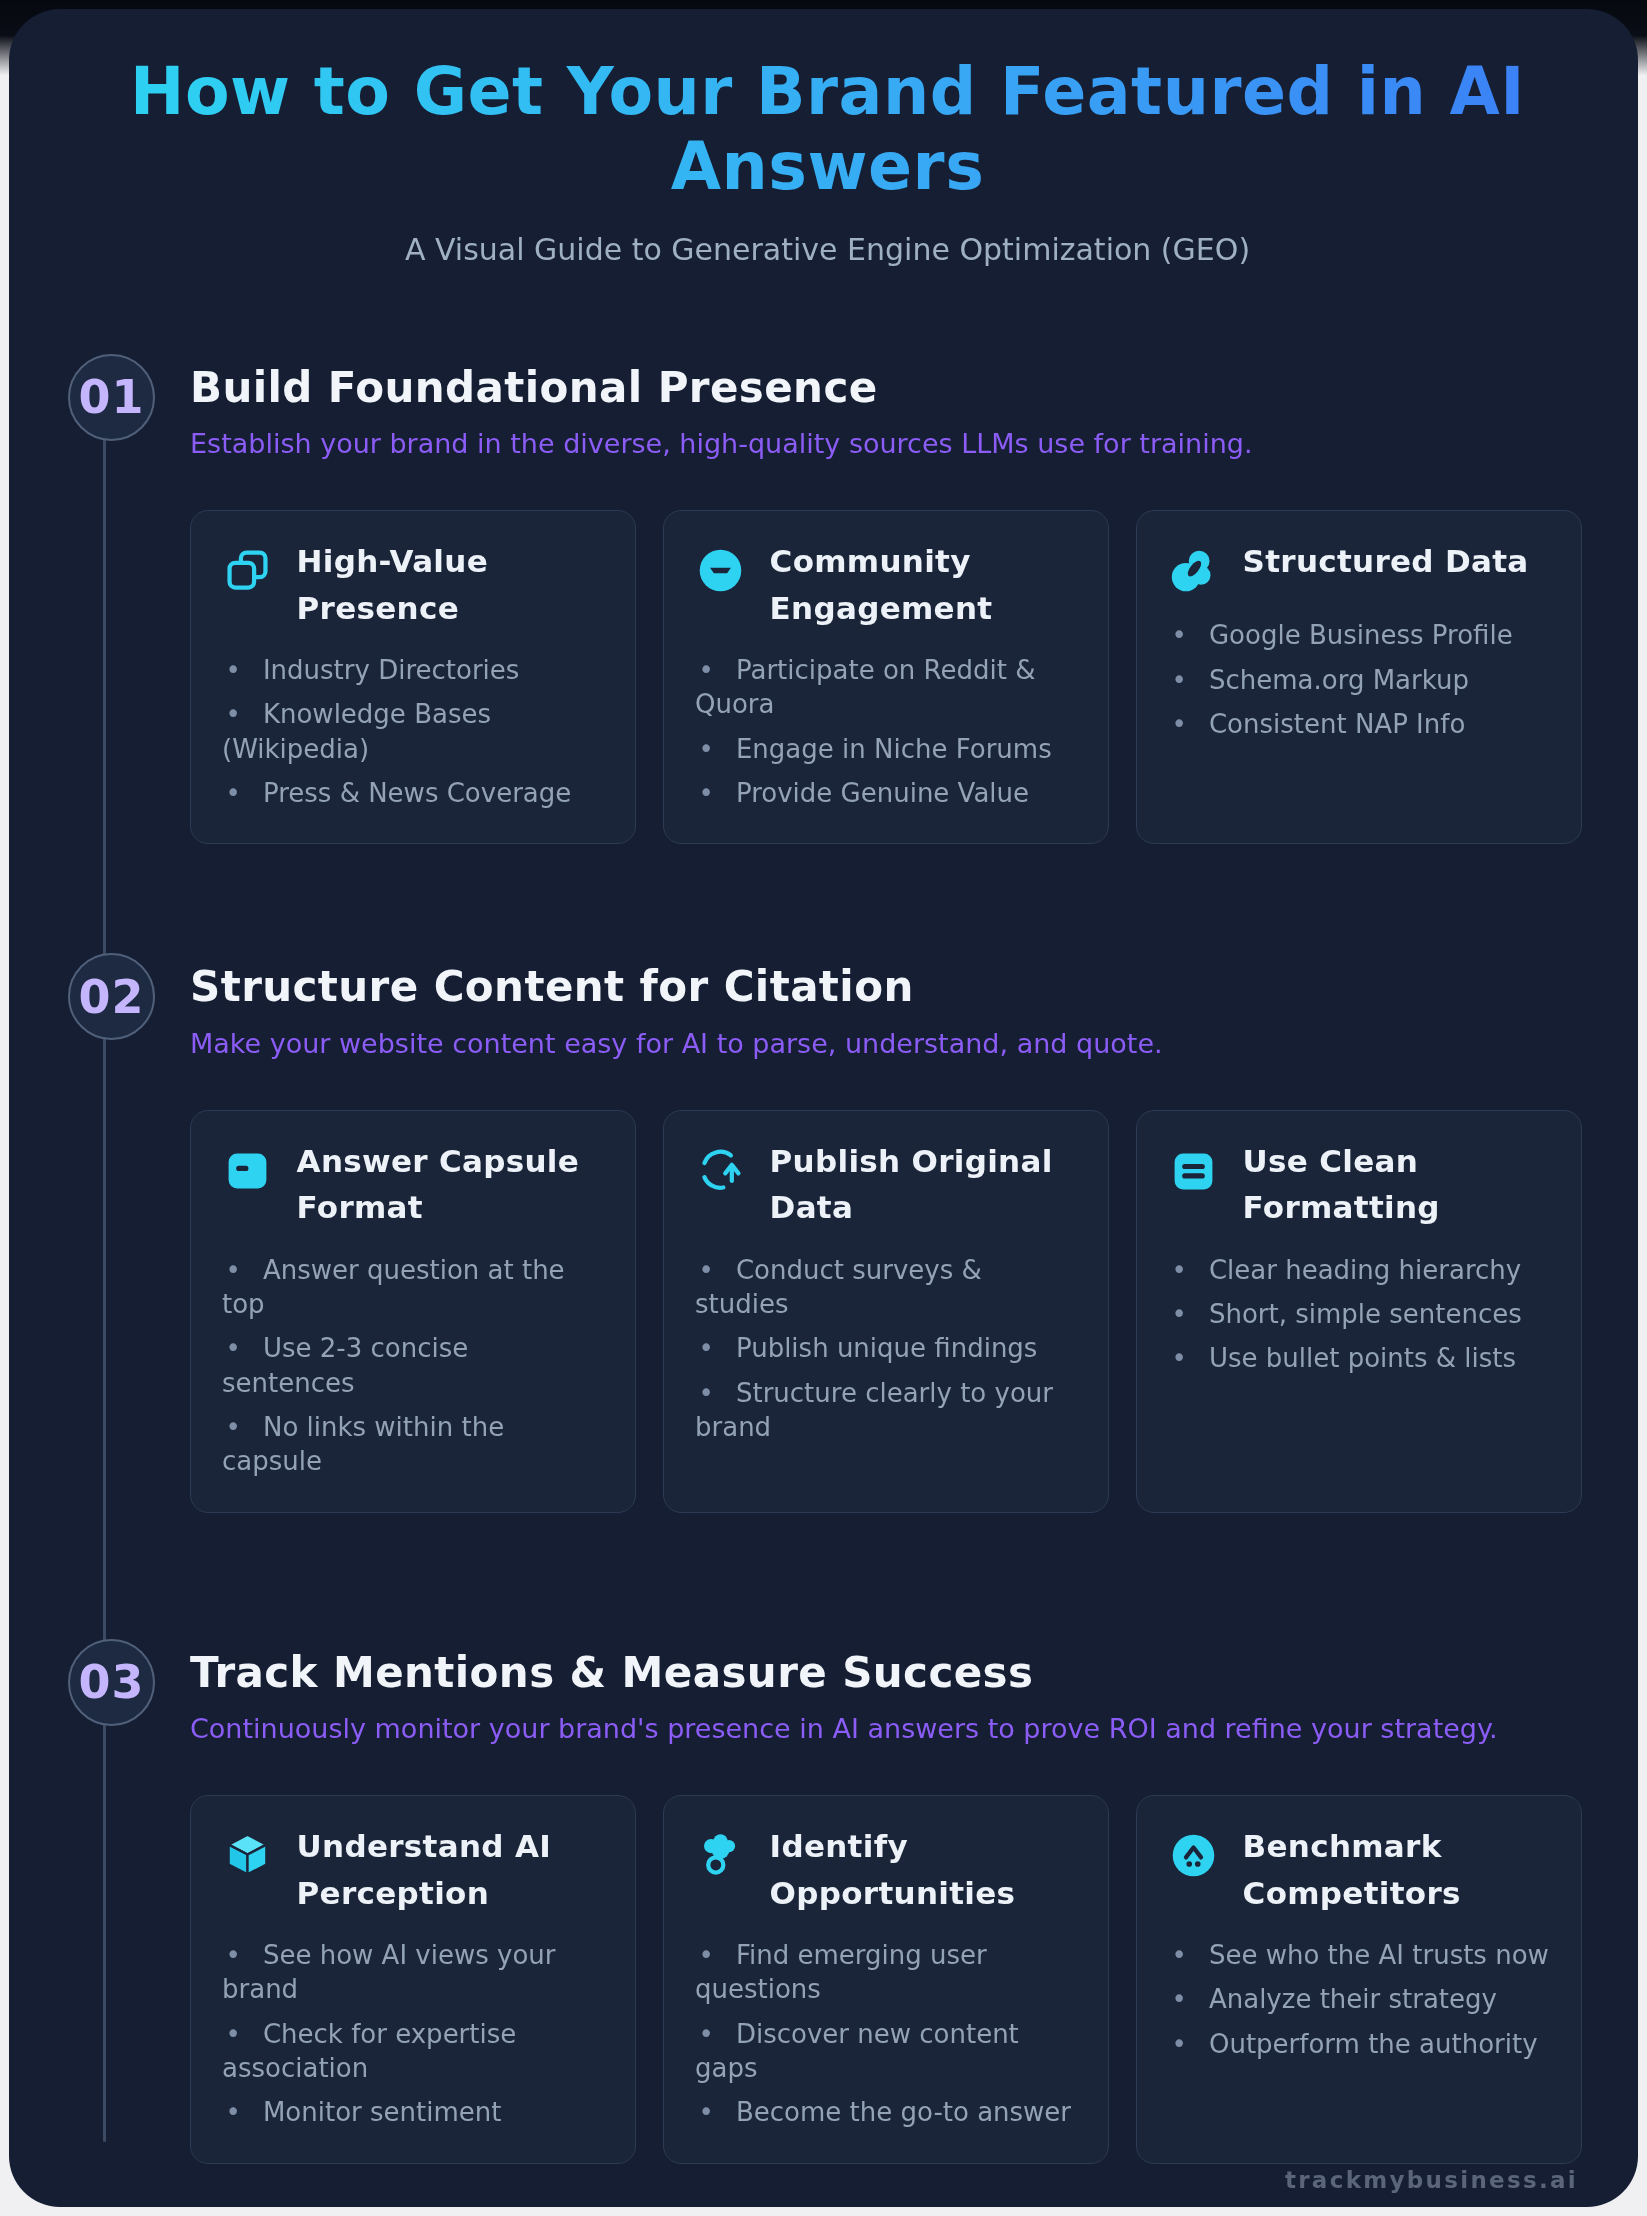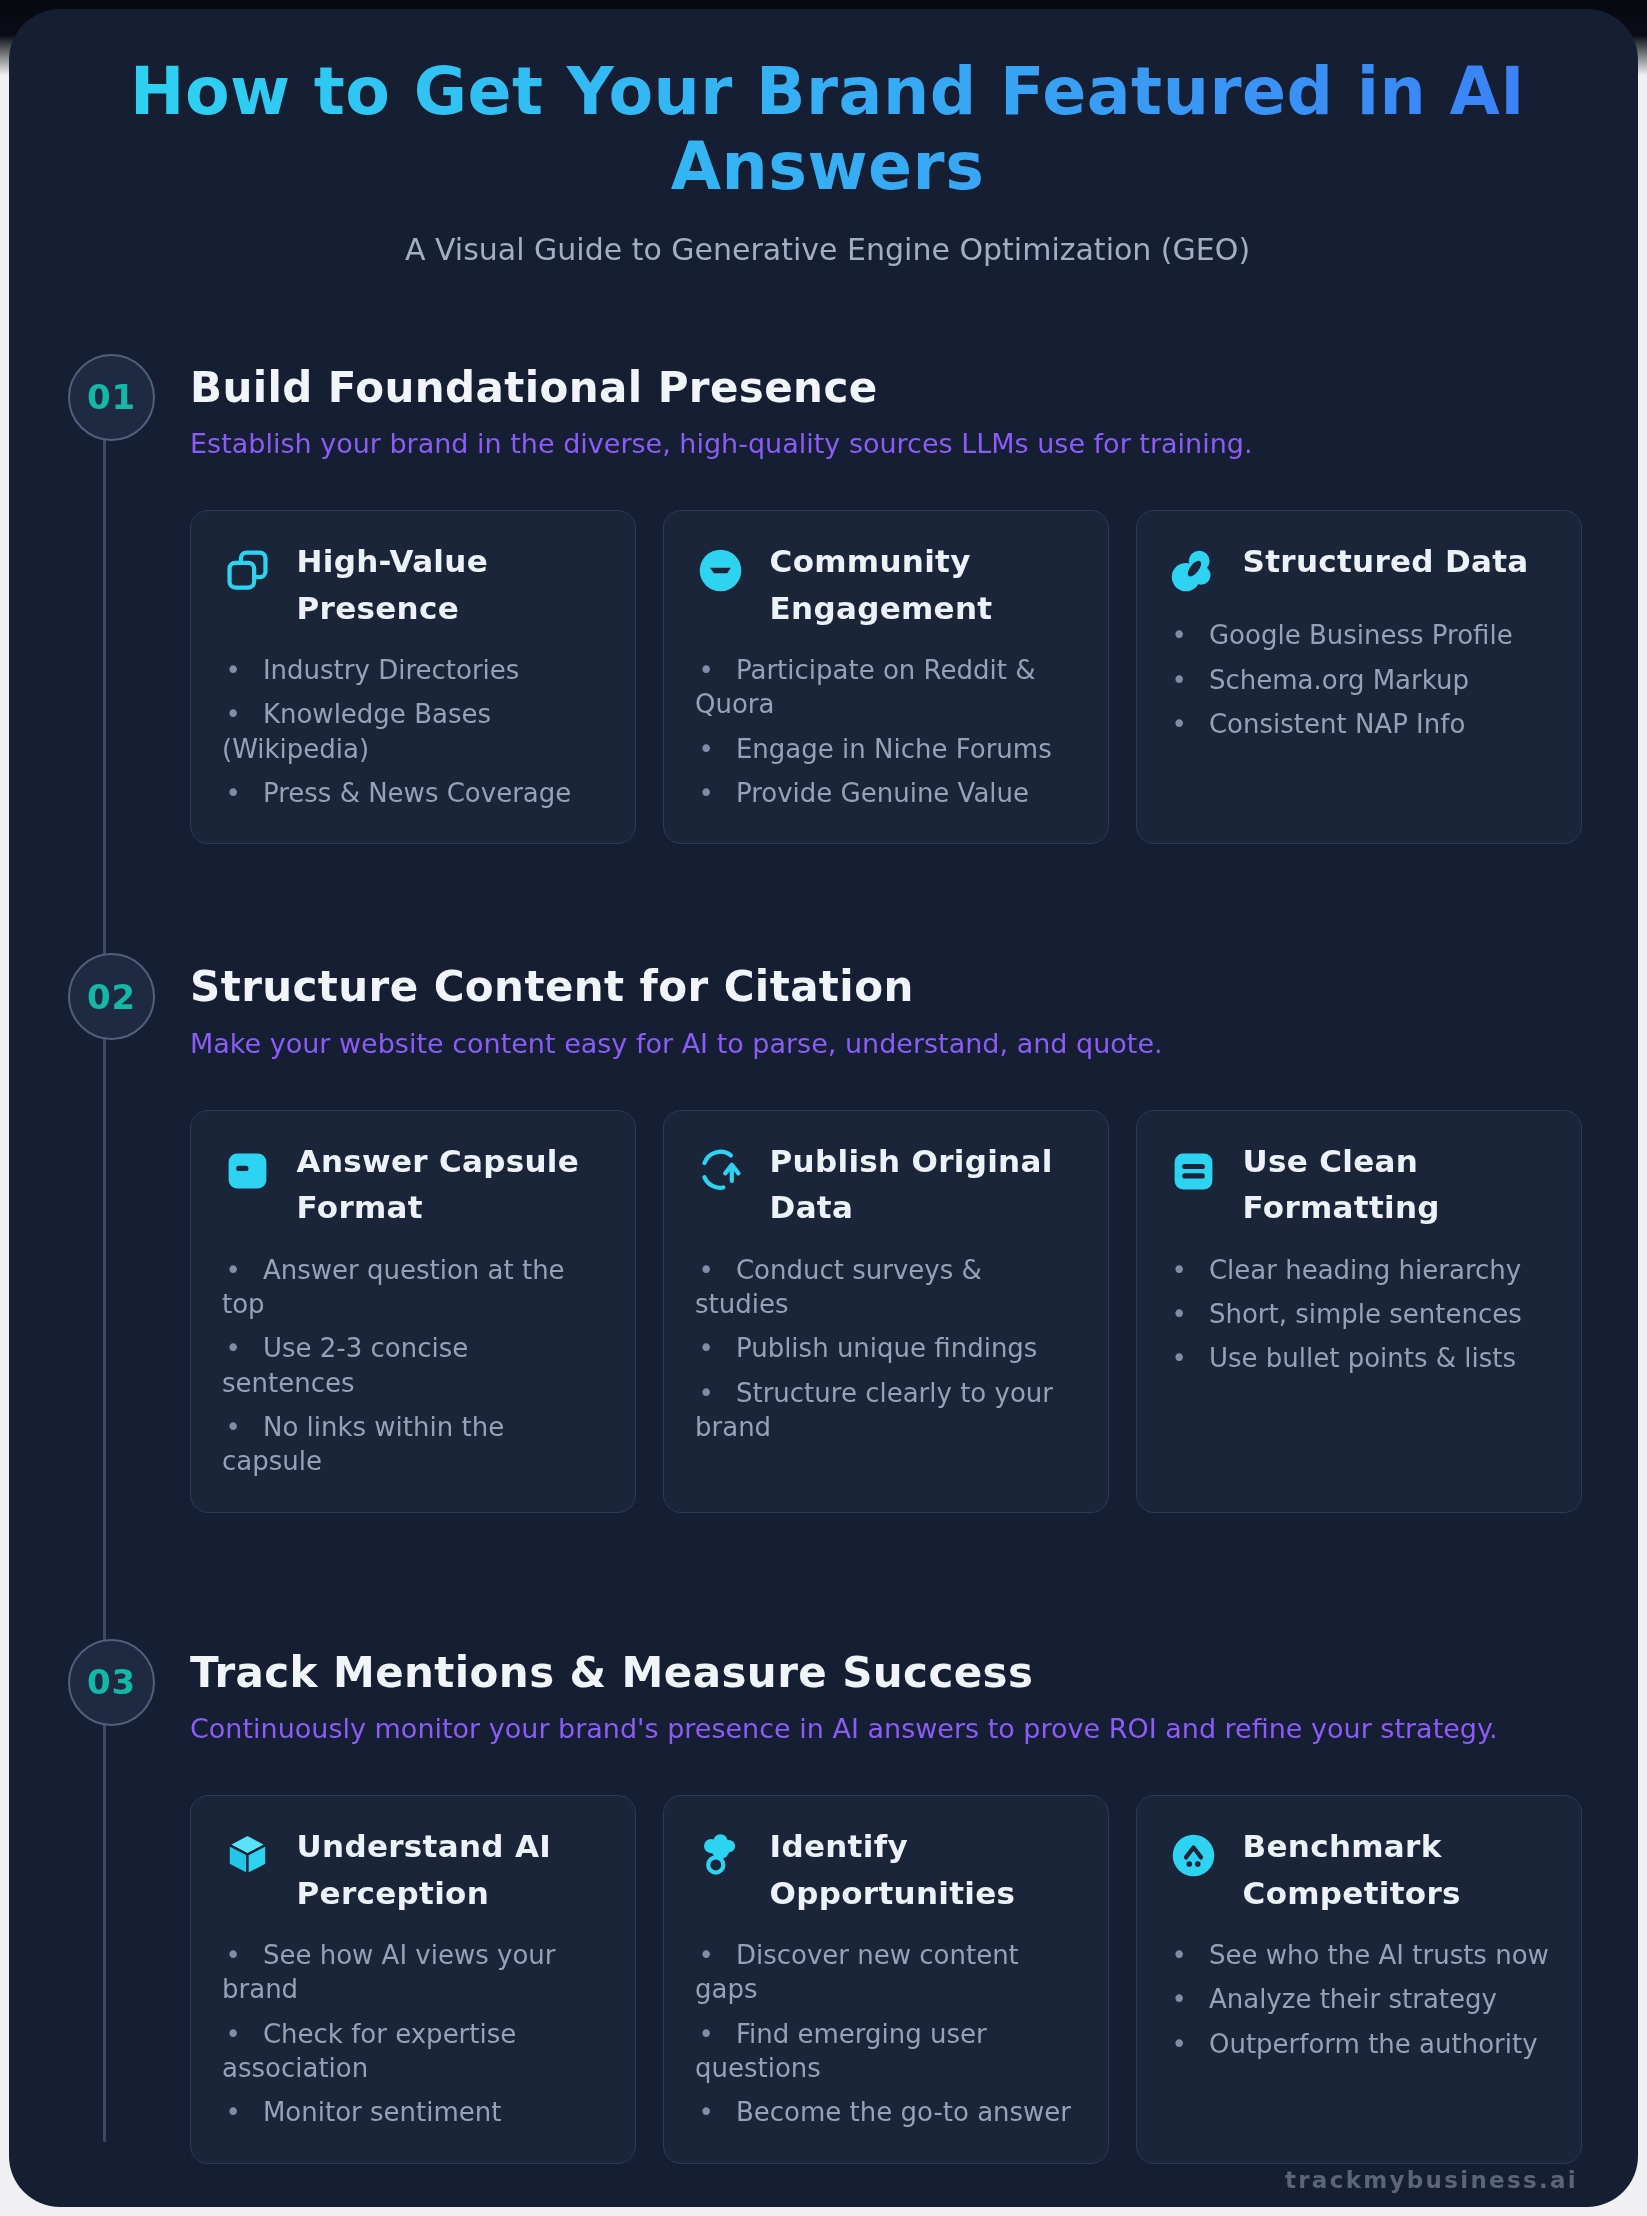--- a/index.html
+++ b/index.html
@@ -39,21 +39,21 @@
   }
   .section.s1{ margin-top:96px; }
   .section.s2{ margin-top:118px; }
   .section.s3{ margin-top:135px; }
   .circle{
     width:87px; height:87px; border-radius:50%;
     background:#1d2a42; border:2.7px solid #51607a;
     display:flex; align-items:center; justify-content:center;
     margin-top:-9px;
   }
-  .num{ font-size:34px; font-weight:bold; color:#14b8a6; letter-spacing:0.9px;text-align:center; }
+  .num{ font-size:46px; font-weight:bold; color:#c4b5fd; letter-spacing:0.9px;text-align:center; }
   .section h2{
     font-size:42px; font-weight:bold; color:#f1f5f9; letter-spacing:0.4px;
   }
   .desc{
     margin-top:13.6px; font-size:27px; line-height:1.4; color:#8b5cf6; max-width:1346px;
   }
   .cards{
     margin-top:47px;
     display:flex; gap:27px; align-items:stretch;
   }
@@ -267,23 +267,23 @@
                     <circle cx="17" cy="17" r="7.5" fill="#2ed3f2"></circle>
                     <circle cx="27" cy="12" r="7.5" fill="#2ed3f2"></circle>
                     <circle cx="36" cy="17" r="6.5" fill="#2ed3f2"></circle>
                     <circle cx="27" cy="21" r="9.5" fill="#2ed3f2"></circle>
                     <circle cx="22" cy="37" r="8" fill="none" stroke="#2ed3f2" stroke-width="4.5"></circle>
                   </svg>
                 </span>
       <h3>Identify Opportunities</h3>
     </header>
     <ul class="items">
+  <li class="item"><span class="dot">•</span><span class="txt">Find emerging user questions</span></li>
+
   <li class="item"><span class="dot">•</span><span class="txt">Discover new content gaps</span></li>
-
-  <li class="item"><span class="dot">•</span><span class="txt">Find emerging user questions</span></li>
 
   <li class="item"><span class="dot">•</span><span class="txt">Become the go-to answer</span></li>
 </ul>
   </article>
 
   <article class="card">
     <header class="card-head">
       <span class="icon">
                   <svg viewBox="0 0 54 54">
                     <circle cx="27" cy="27" r="22" fill="#2ed3f2"></circle>

